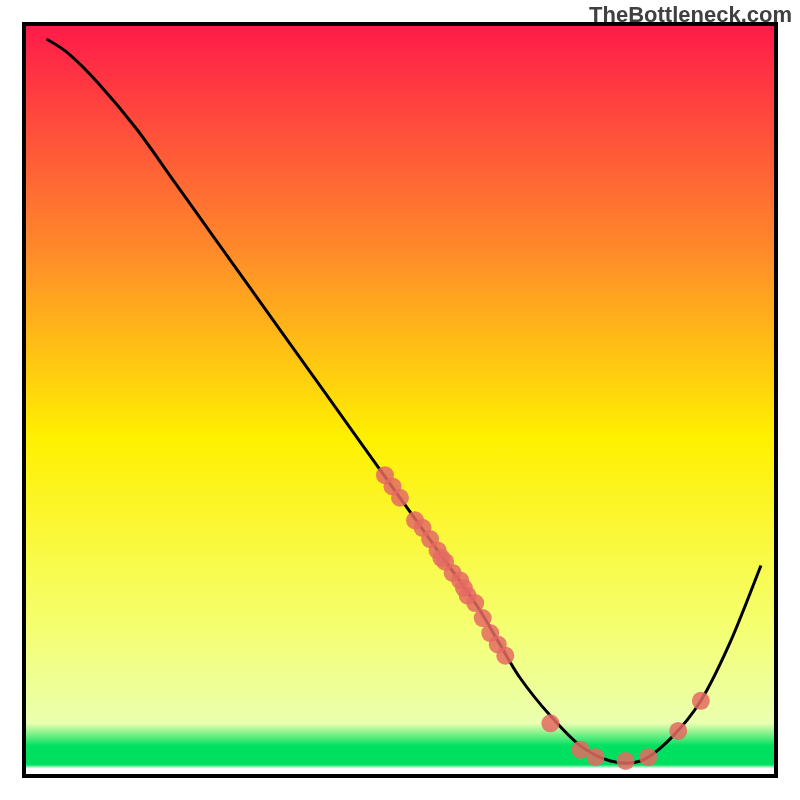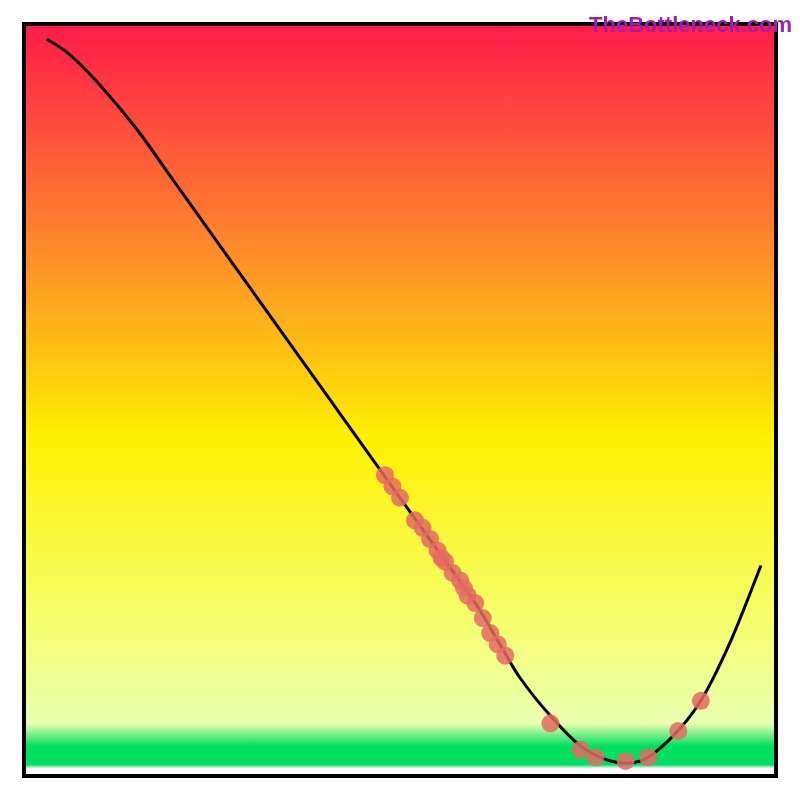--- a/index.html
+++ b/index.html
@@ -11,25 +11,25 @@
     font-family: Arial, Helvetica, sans-serif;
     overflow: hidden;
   }
   .chart-container {
     position: relative;
     width: 800px;
     height: 800px;
   }
   .watermark {
     position: absolute;
-    top: 12px;
+    top: 2px;
     right: 8px;
     font-size: 22px;
     font-weight: bold;
-    color: #a21caf;
+    color: #404040;
     z-index: 10;
   }
   svg {
     display: block;
   }
 </style>
 </head>
 <body>
 <div class="chart-container">
 

